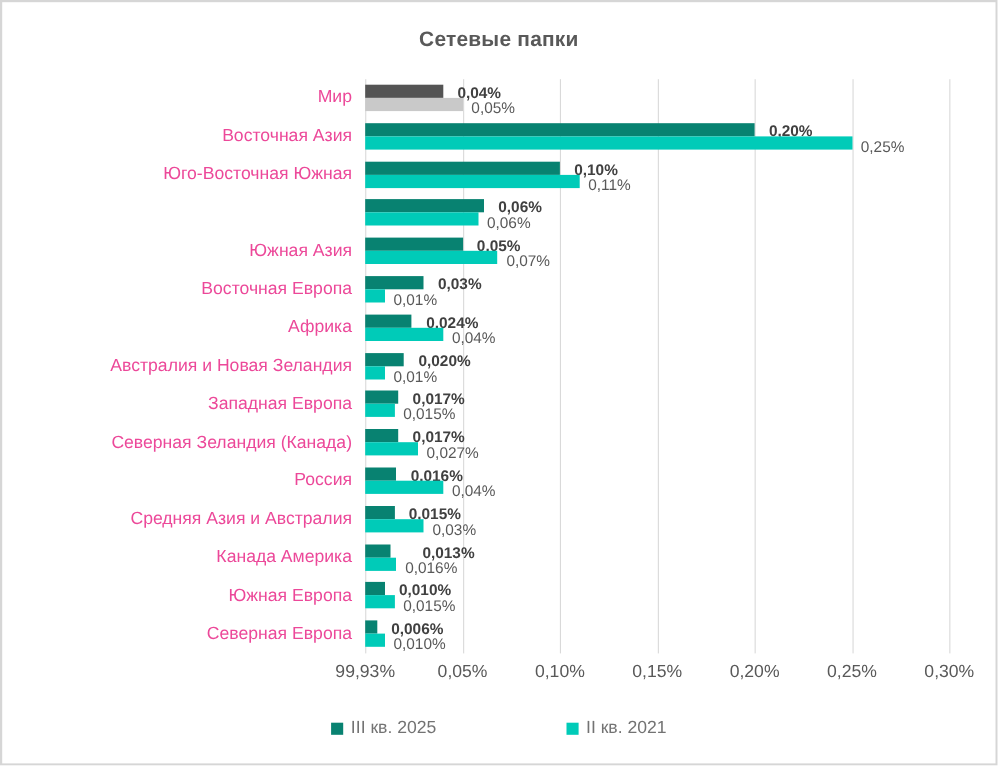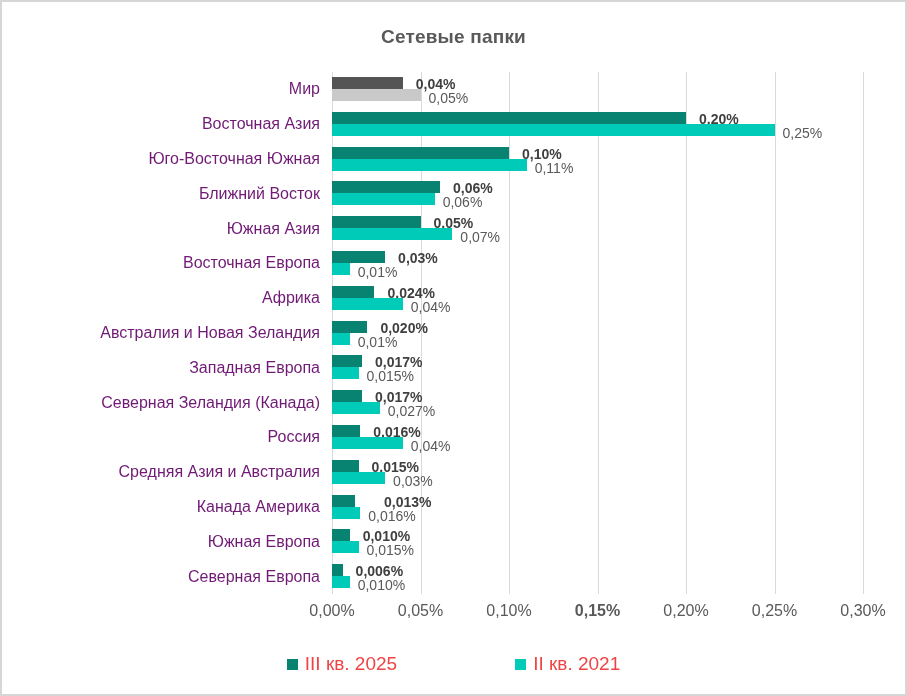--- a/index.html
+++ b/index.html
@@ -37,21 +37,21 @@
   }
   .chart-row { position: absolute; left: 0; width: 100%; }
   .category-label {
     position: absolute;
     left: 0;
     top: 0;
     width: 318px;
     height: 100%;
     text-align: right;
     font-size: 16px;
-    color: #701a75;
+    color: #ec4899;
     display: flex;
     align-items: center;
     justify-content: flex-end;
     white-space: nowrap;
   }
   .bar { position: absolute; height: 12px; }
   .value-label {
     position: absolute;
     height: 14px;
     line-height: 14px;
@@ -73,22 +73,22 @@
     left: 0;
     width: 100%;
     display: flex;
     justify-content: center;
     gap: 118px;
   }
   .legend-item {
     display: flex;
     align-items: center;
     gap: 7px;
-    font-size: 19px;
-    color: #ef4444;
+    font-size: 16px;
+    color: #737373;
     white-space: nowrap;
     justify-content: center;
   }
   .legend-swatch { width: 11px; height: 11px; display: inline-block; }
 </style>
 </head>
 <body>
 
 <div id="chart-root">
   <div class="chart-title">Сетевые папки</div>
@@ -118,21 +118,20 @@
           <span class="value-label s1" style="left: 780.5px; top: 19px;">0,25%</span>
         </div>
         <div class="chart-row" style="top: 139.6px; height: 34.8px;">
           <div class="category-label">Юго-Восточная Южная</div>
           <div class="bar" style="left: 330px; top: 5px; width: 177px; background: rgb(8, 130, 113);"></div>
           <span class="value-label s0" style="left: 520px; top: 5px;">0,10%</span>
           <div class="bar" style="left: 330px; top: 17px; width: 194.7px; background: rgb(0, 203, 184);"></div>
           <span class="value-label s1" style="left: 532.7px; top: 19px;">0,11%</span>
         </div>
         <div class="chart-row" style="top: 174.4px; height: 34.8px;">
-          <div class="category-label">Ближний Восток</div>
           <div class="bar" style="left: 330px; top: 5px; width: 107.97px; background: rgb(8, 130, 113);"></div>
           <span class="value-label s0" style="left: 450.97px; top: 5px;">0,06%</span>
           <div class="bar" style="left: 330px; top: 17px; width: 102.66px; background: rgb(0, 203, 184);"></div>
           <span class="value-label s1" style="left: 440.66px; top: 19px;">0,06%</span>
         </div>
         <div class="chart-row" style="top: 209.2px; height: 34.8px;">
           <div class="category-label">Южная Азия</div>
           <div class="bar" style="left: 330px; top: 5px; width: 88.5px; background: rgb(8, 130, 113);"></div>
           <span class="value-label s0" style="left: 431.5px; top: 5px;">0,05%</span>
           <div class="bar" style="left: 330px; top: 17px; width: 120.36px; background: rgb(0, 203, 184);"></div>
@@ -204,24 +203,24 @@
         <div class="chart-row" style="top: 557.2px; height: 34.8px;">
           <div class="category-label">Северная Европа</div>
           <div class="bar" style="left: 330px; top: 5px; width: 10.62px; background: rgb(8, 130, 113);"></div>
           <span class="value-label s0" style="left: 353.62px; top: 5px;">0,006%</span>
           <div class="bar" style="left: 330px; top: 17px; width: 17.7px; background: rgb(0, 203, 184);"></div>
           <span class="value-label s1" style="left: 355.7px; top: 19px;">0,010%</span>
         </div>
       </div>
   </div>
   <div id="x-axis" style="top: 600px;">
-      <span class="x-tick-label" style="left: 330px;">0,00%</span>
+      <span class="x-tick-label" style="left: 330px;">99,93%</span>
       <span class="x-tick-label" style="left: 418.5px;">0,05%</span>
       <span class="x-tick-label" style="left: 507px;">0,10%</span>
-      <span class="x-tick-label" style="left: 595.5px; font-weight: bold;">0,15%</span>
+      <span class="x-tick-label" style="left: 595.5px;">0,15%</span>
       <span class="x-tick-label" style="left: 684px;">0,20%</span>
       <span class="x-tick-label" style="left: 772.5px;">0,25%</span>
       <span class="x-tick-label" style="left: 861px;">0,30%</span>
     </div>
   <div id="legend" style="top: 651px;">
       <div class="legend-item">
         <span class="legend-swatch" style="background: rgb(8, 130, 113);"></span>
         <span>III кв. 2025</span>
       </div>
       <div class="legend-item">

